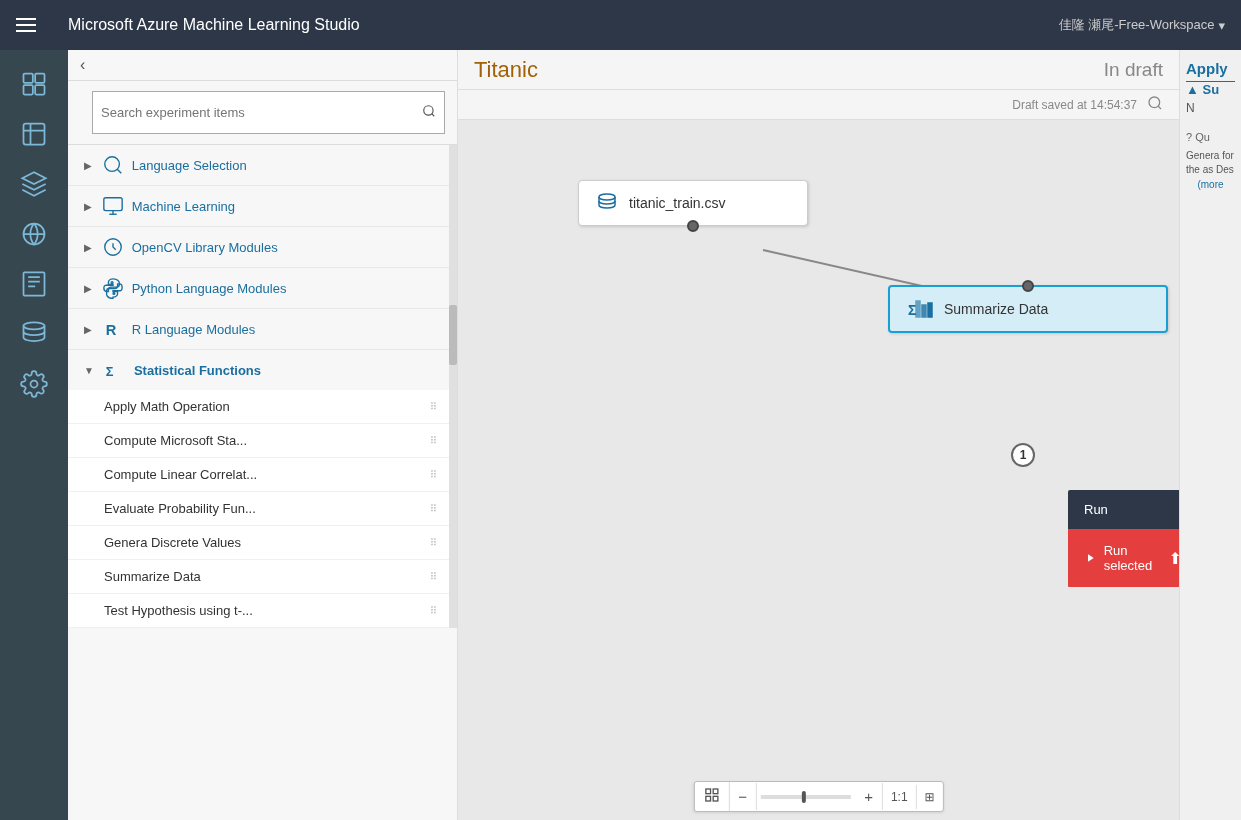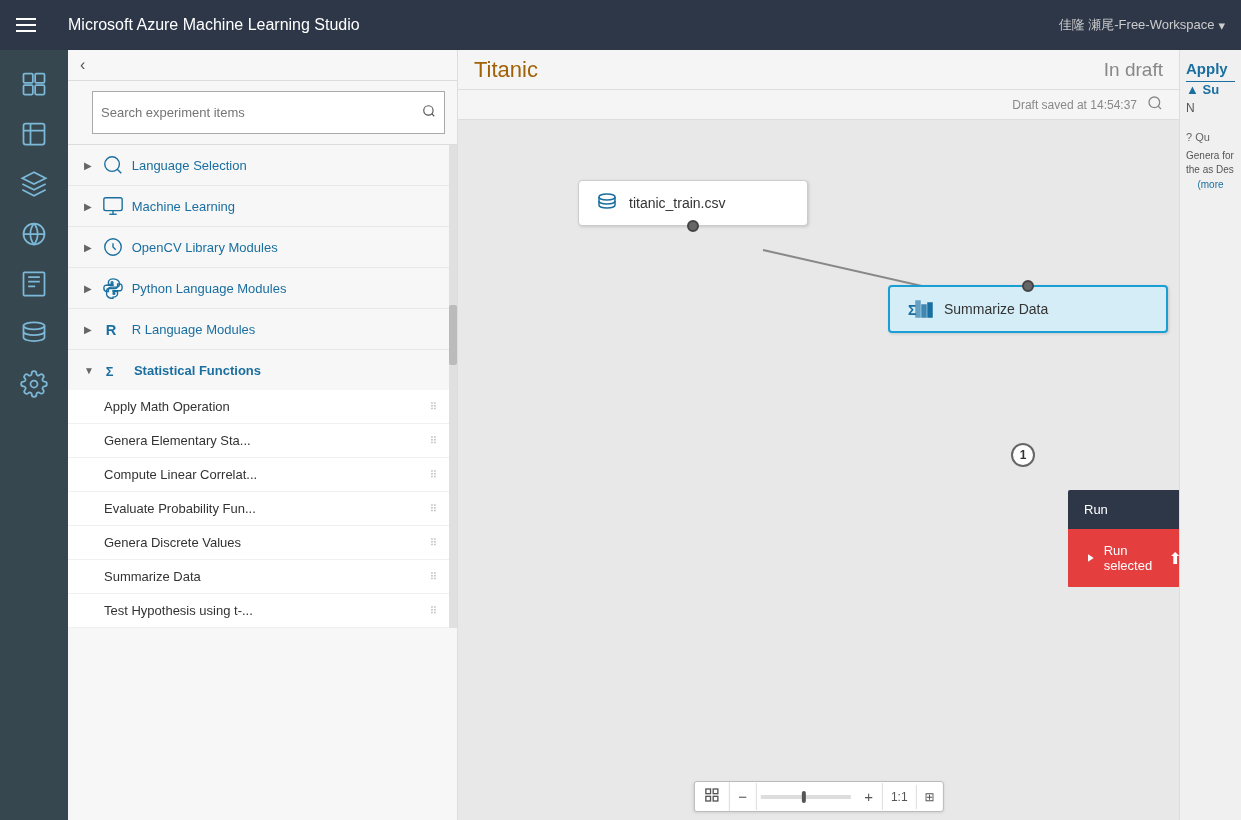--- a/index.html
+++ b/index.html
@@ -252,21 +252,21 @@
           </svg>
           <span>Statistical Functions</span>
         </div>
 
         <div class="sub-items">
           <div class="sub-item">
             <span>Apply Math Operation</span>
             <span class="drag-handle">⠿</span>
           </div>
           <div class="sub-item">
-            <span>Genera Elementary Sta...</span>
+            <span>Compute Microsoft Sta...</span>
             <span class="drag-handle">⠿</span>
           </div>
           <div class="sub-item">
             <span>Compute Linear Correlat...</span>
             <span class="drag-handle">⠿</span>
           </div>
           <div class="sub-item">
             <span>Evaluate Probability Fun...</span>
             <span class="drag-handle">⠿</span>
           </div>

